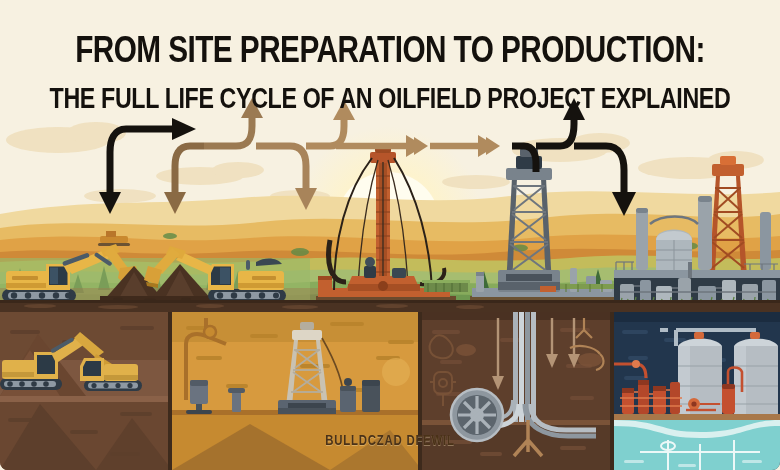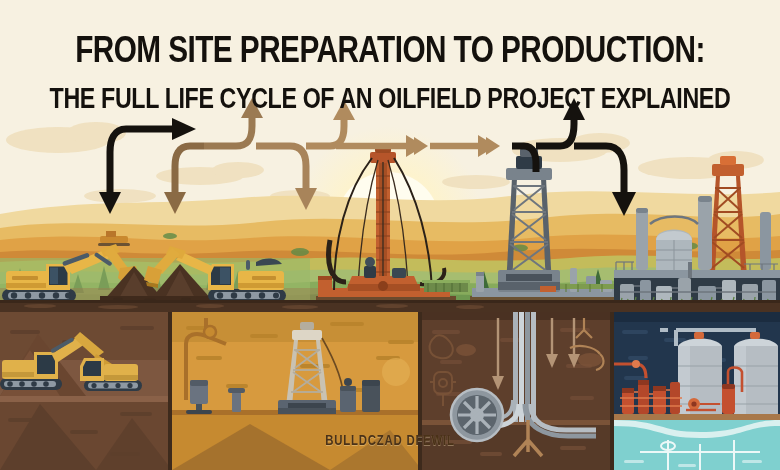--- a/index.html
+++ b/index.html
@@ -2,21 +2,21 @@
 <html><head>
 <meta charset="utf-8">
 <style>
   * { margin:0; padding:0; box-sizing:border-box; }
   html,body { width:780px; height:470px; overflow:hidden; }
   body {
     font-family:"Liberation Sans", sans-serif;
     background:#f7f1e1;
     position:relative;
   }
-  #stage { position:absolute; inset:0; width:780px; height:470px; overflow:hidden; }
+  #stage { position:absolute; inset:0; width:780px; height:470px; overflow:hidden;border-radius:8px; }
   svg.layer { position:absolute; left:0; top:0; width:780px; height:470px; }
 
   
   .title-wrap {
     position:absolute; left:0; top:0; width:780px; height:118px;
     z-index:40; pointer-events:none;
   }
   .title-main, .title-sub {
     width:100%; text-align:center; color:#14110d;
     font-weight:700; font-family:"Liberation Sans", sans-serif;

